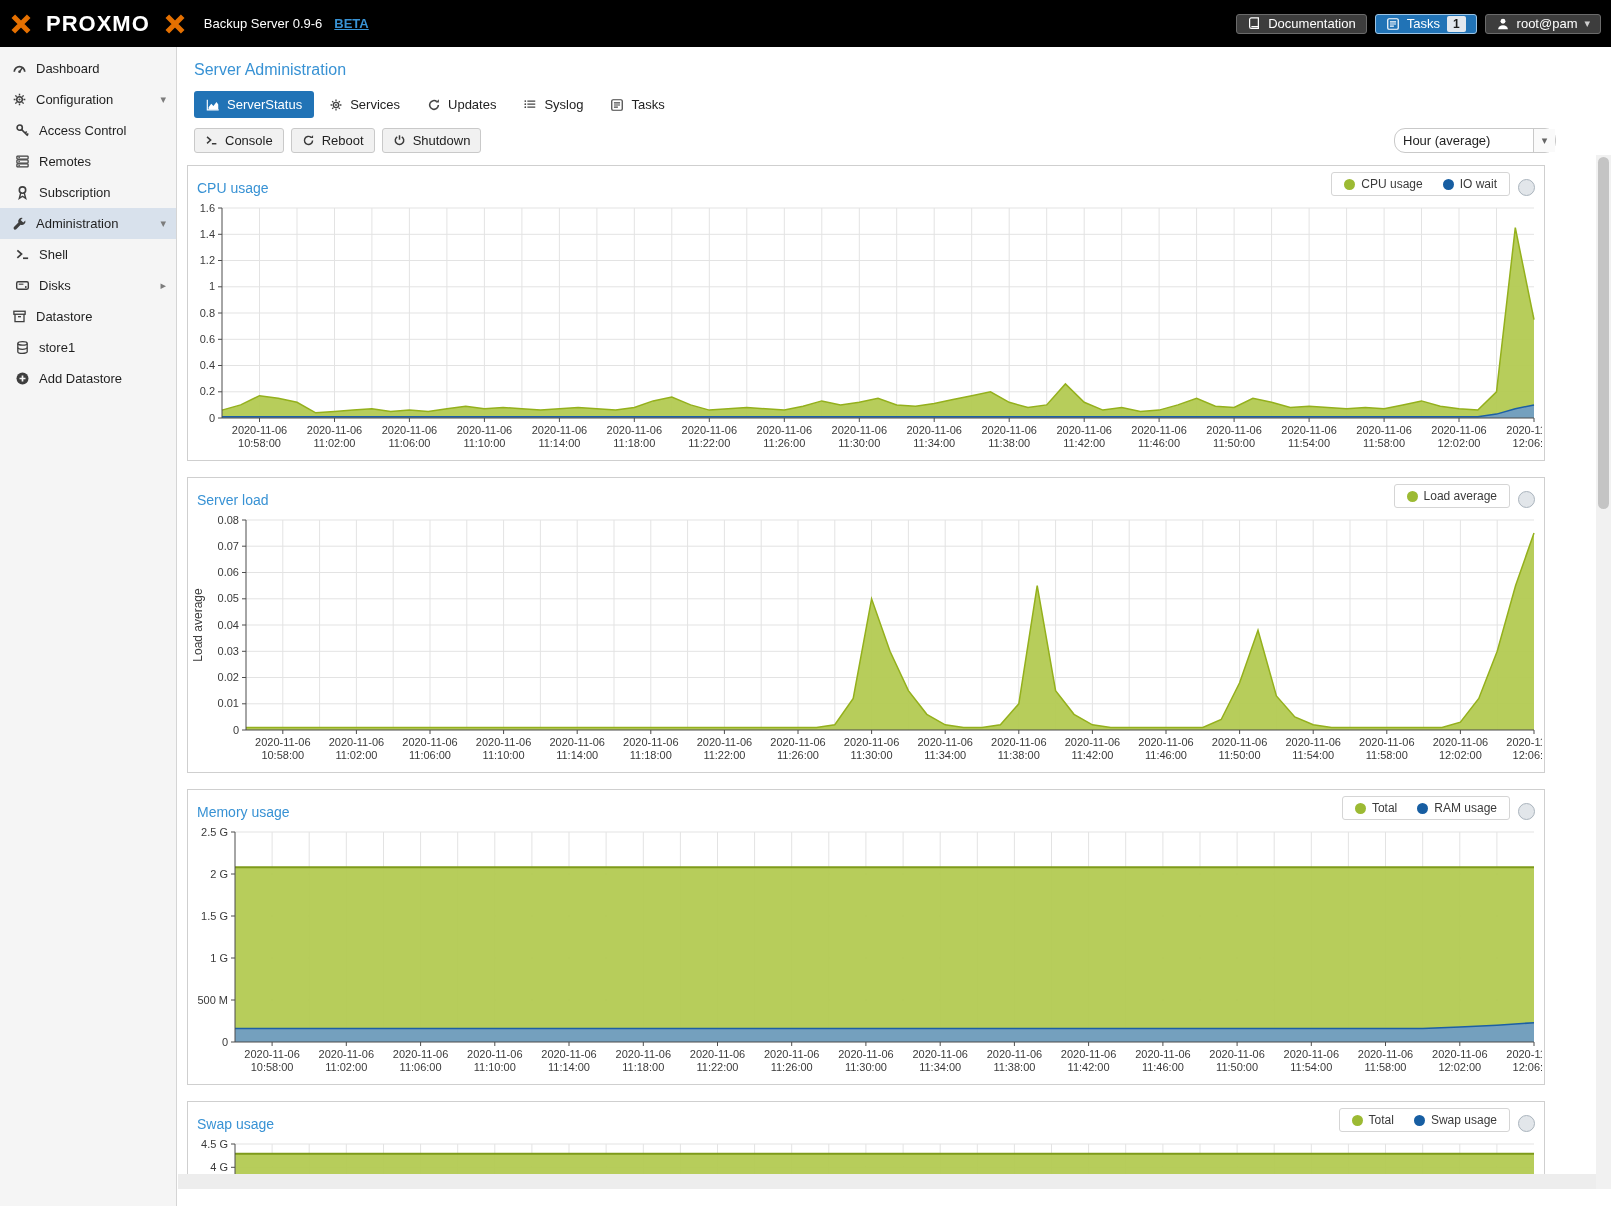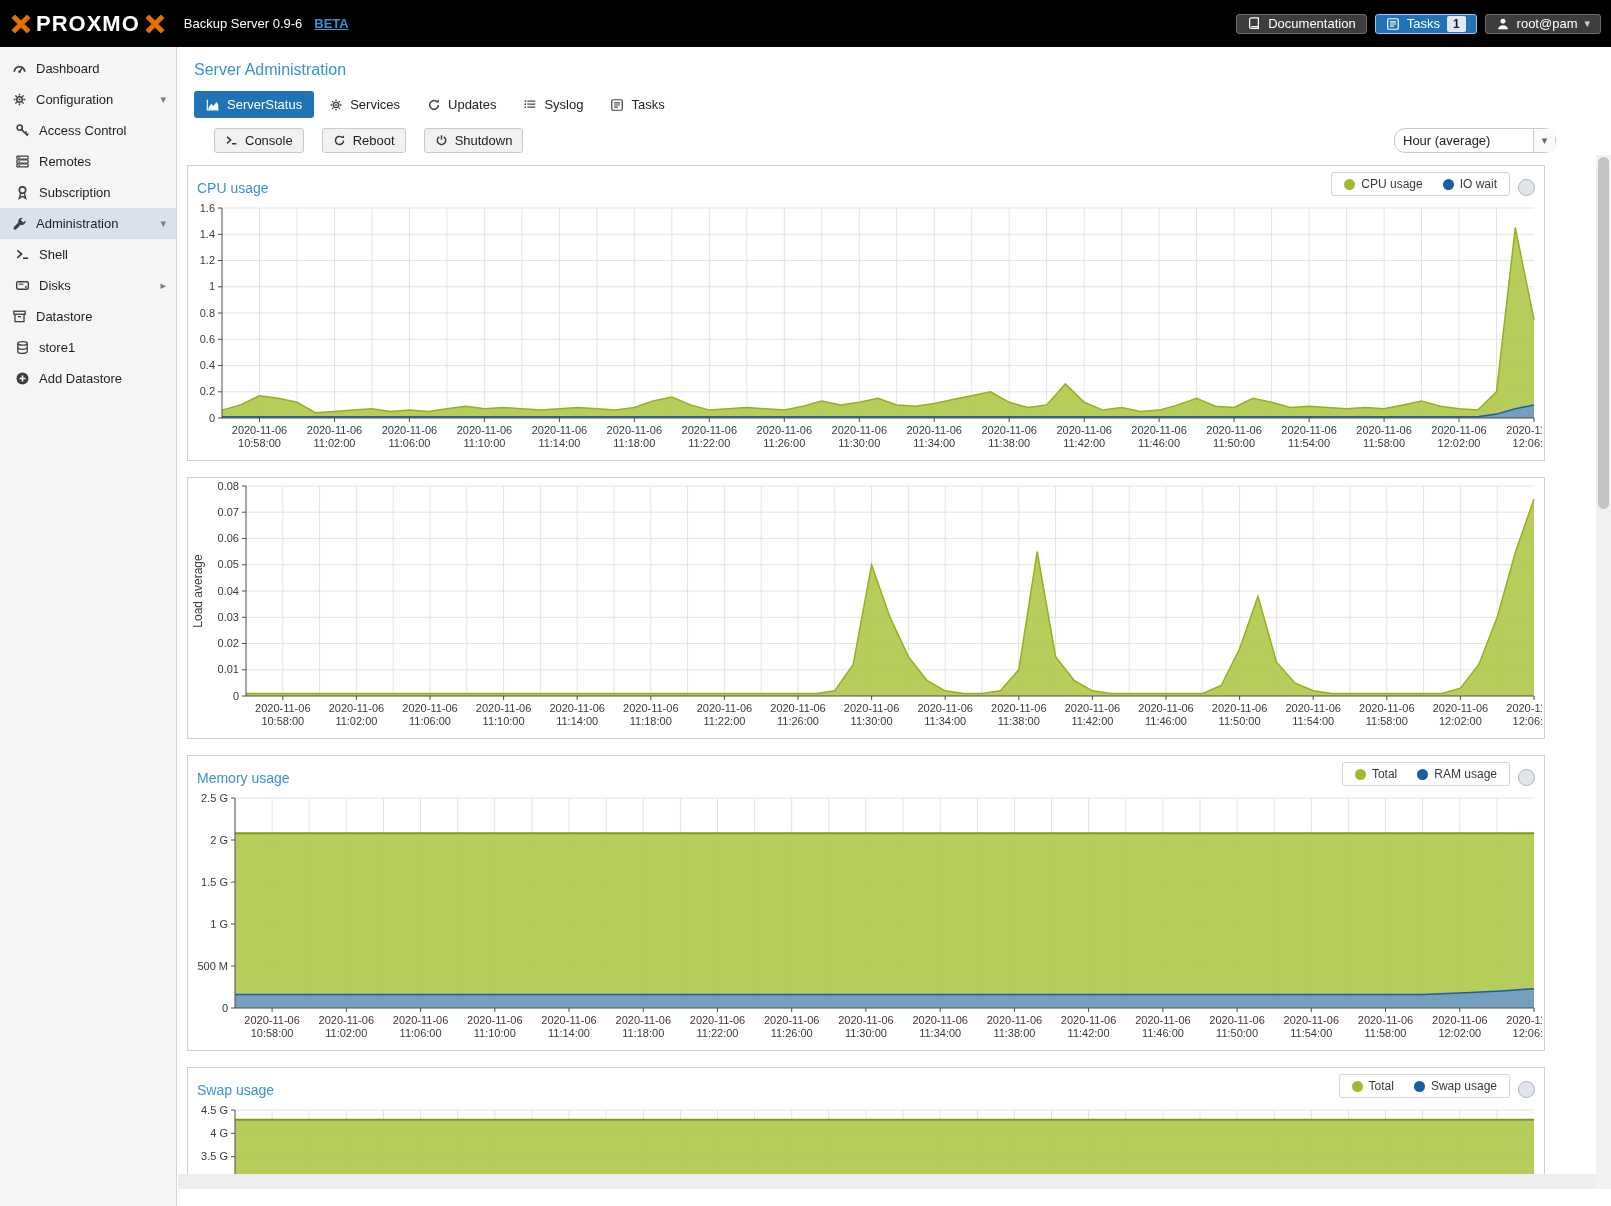--- a/index.html
+++ b/index.html
@@ -3,21 +3,21 @@
 <meta charset="utf-8">
 <style>
   * { margin:0; padding:0; box-sizing:border-box; }
   html,body { width:1611px; height:1206px; overflow:hidden; background:#fff;
               font-family:"Liberation Sans","DejaVu Sans",sans-serif; }
   body { position:relative; }
 
   
   .topbar { position:absolute; top:0; left:0; right:0; height:47px; background:#000;
             display:flex; align-items:center; padding:0 10px; gap:8px; }
-  .brand { display:flex; align-items:center; gap:4px;text-decoration:underline; }
+  .brand { display:flex; align-items:center; gap:14px;text-decoration:underline; }
   .brand .xmark { width:22px; height:22px; color:#e57000; }
   .brand .word { color:#fff; font-weight:bold; font-size:22px; letter-spacing:1px; }
   .product { color:#fff; font-size:13px; margin-left:10px; }
   .beta { color:#3892d4; font-size:13px; text-decoration:underline; margin-left:4px; cursor:pointer;font-weight:bold; }
   .tb-right { margin-left:auto; display:flex; gap:8px; align-items:center; }
   .tb-btn { height:20px; display:inline-flex; align-items:center; gap:7px; font-size:13px;
             border-radius:3px; padding:0 10px; cursor:pointer; }
   .tb-btn .ic { width:14px; height:14px; color:#fff; }
   .tb-btn.dark { background:#3d3d3d; border:1px solid #6b6b6b; color:#fff; }
   .tb-btn.blue { background:#2173b6; border:1px solid #9cc4e4; color:#fff; }
@@ -38,21 +38,21 @@
   
   .main { position:absolute; left:178px; top:47px; right:0; bottom:0; background:#fff; overflow:hidden; }
   .page-title { color:#3892d4; font-size:16px; padding:14px 0 2px 16px; }
   .tabbar { display:flex; gap:3px; padding:10px 0 0 16px; }
   .tab { display:inline-flex; align-items:center; gap:7px; padding:6px 12px; font-size:13px;
          color:#222; border-radius:3px; cursor:pointer; }
   .tab .ic { width:14px; height:14px; color:#444; }
   .tab.active { background:#2173b6; color:#fff; }
   .tab.active .ic { color:#fff; }
 
-  .toolbar { display:flex; align-items:flex-end; gap:18px; padding:10px 55px 10px 16px;margin-left:20px; }
+  .toolbar { display:flex; align-items:flex-end; gap:7px; padding:10px 55px 10px 16px; }
   .tbtn { display:inline-flex; align-items:center; gap:7px; height:25px; padding:0 10px;
           background:#f1f1f1; border:1px solid #c9c9c9; border-radius:3px;
           font-size:13px; color:#222; cursor:pointer; }
   .tbtn .ic { width:13px; height:13px; color:#3a3a3a; }
   .select { margin-left:auto; width:162px; height:25px; border:1px solid #c9c9c9; border-radius:11px;
             display:flex; align-items:center; background:#fff; font-size:13px; color:#222;
             cursor:pointer; padding-left:8px; }
   .select .trigger { margin-left:auto; width:22px; height:100%; border-left:1px solid #c9c9c9;
             display:flex; align-items:center; justify-content:center; color:#666;
             background:#fafafa; font-size:11px; }
@@ -476,20 +476,30 @@
             <line x1="1269.0" y1="218" x2="1269.0" y2="222" stroke="#4d4d4d" stroke-width="1"></line>
             <text x="1269.0" y="234" text-anchor="middle">2020-11-06</text>
             <text x="1269.0" y="247" text-anchor="middle">12:02:00</text>
             <line x1="1344.0" y1="218" x2="1344.0" y2="222" stroke="#4d4d4d" stroke-width="1"></line>
             <text x="1344.0" y="234" text-anchor="middle">2020-11-06</text>
             <text x="1344.0" y="247" text-anchor="middle">12:06:00</text>
           </svg></div>
     </section>
 
     <section class="panel">
+      <div class="panel-hd">
+        <span class="panel-title">Server load</span>
+        <div class="legend">
+          <span class="leg-item">
+            <i class="leg-dot" style="background: rgb(156, 186, 51);"></i>
+            <span>Load average</span>
+          </span>
+        </div>
+        <span class="panel-tool"></span>
+      </div>
       <div class="chart"><svg width="1352" height="256" font-family="Liberation Sans, DejaVu Sans, sans-serif" font-size="11" fill="#3a3a3a">
             <line x1="92.8" y1="8" x2="92.8" y2="218" stroke="#e3e3e3" stroke-width="1"></line>
             <line x1="129.6" y1="8" x2="129.6" y2="218" stroke="#e3e3e3" stroke-width="1"></line>
             <line x1="166.4" y1="8" x2="166.4" y2="218" stroke="#e3e3e3" stroke-width="1"></line>
             <line x1="203.2" y1="8" x2="203.2" y2="218" stroke="#e3e3e3" stroke-width="1"></line>
             <line x1="240.0" y1="8" x2="240.0" y2="218" stroke="#e3e3e3" stroke-width="1"></line>
             <line x1="276.8" y1="8" x2="276.8" y2="218" stroke="#e3e3e3" stroke-width="1"></line>
             <line x1="313.6" y1="8" x2="313.6" y2="218" stroke="#e3e3e3" stroke-width="1"></line>
             <line x1="350.4" y1="8" x2="350.4" y2="218" stroke="#e3e3e3" stroke-width="1"></line>
             <line x1="387.2" y1="8" x2="387.2" y2="218" stroke="#e3e3e3" stroke-width="1"></line>

